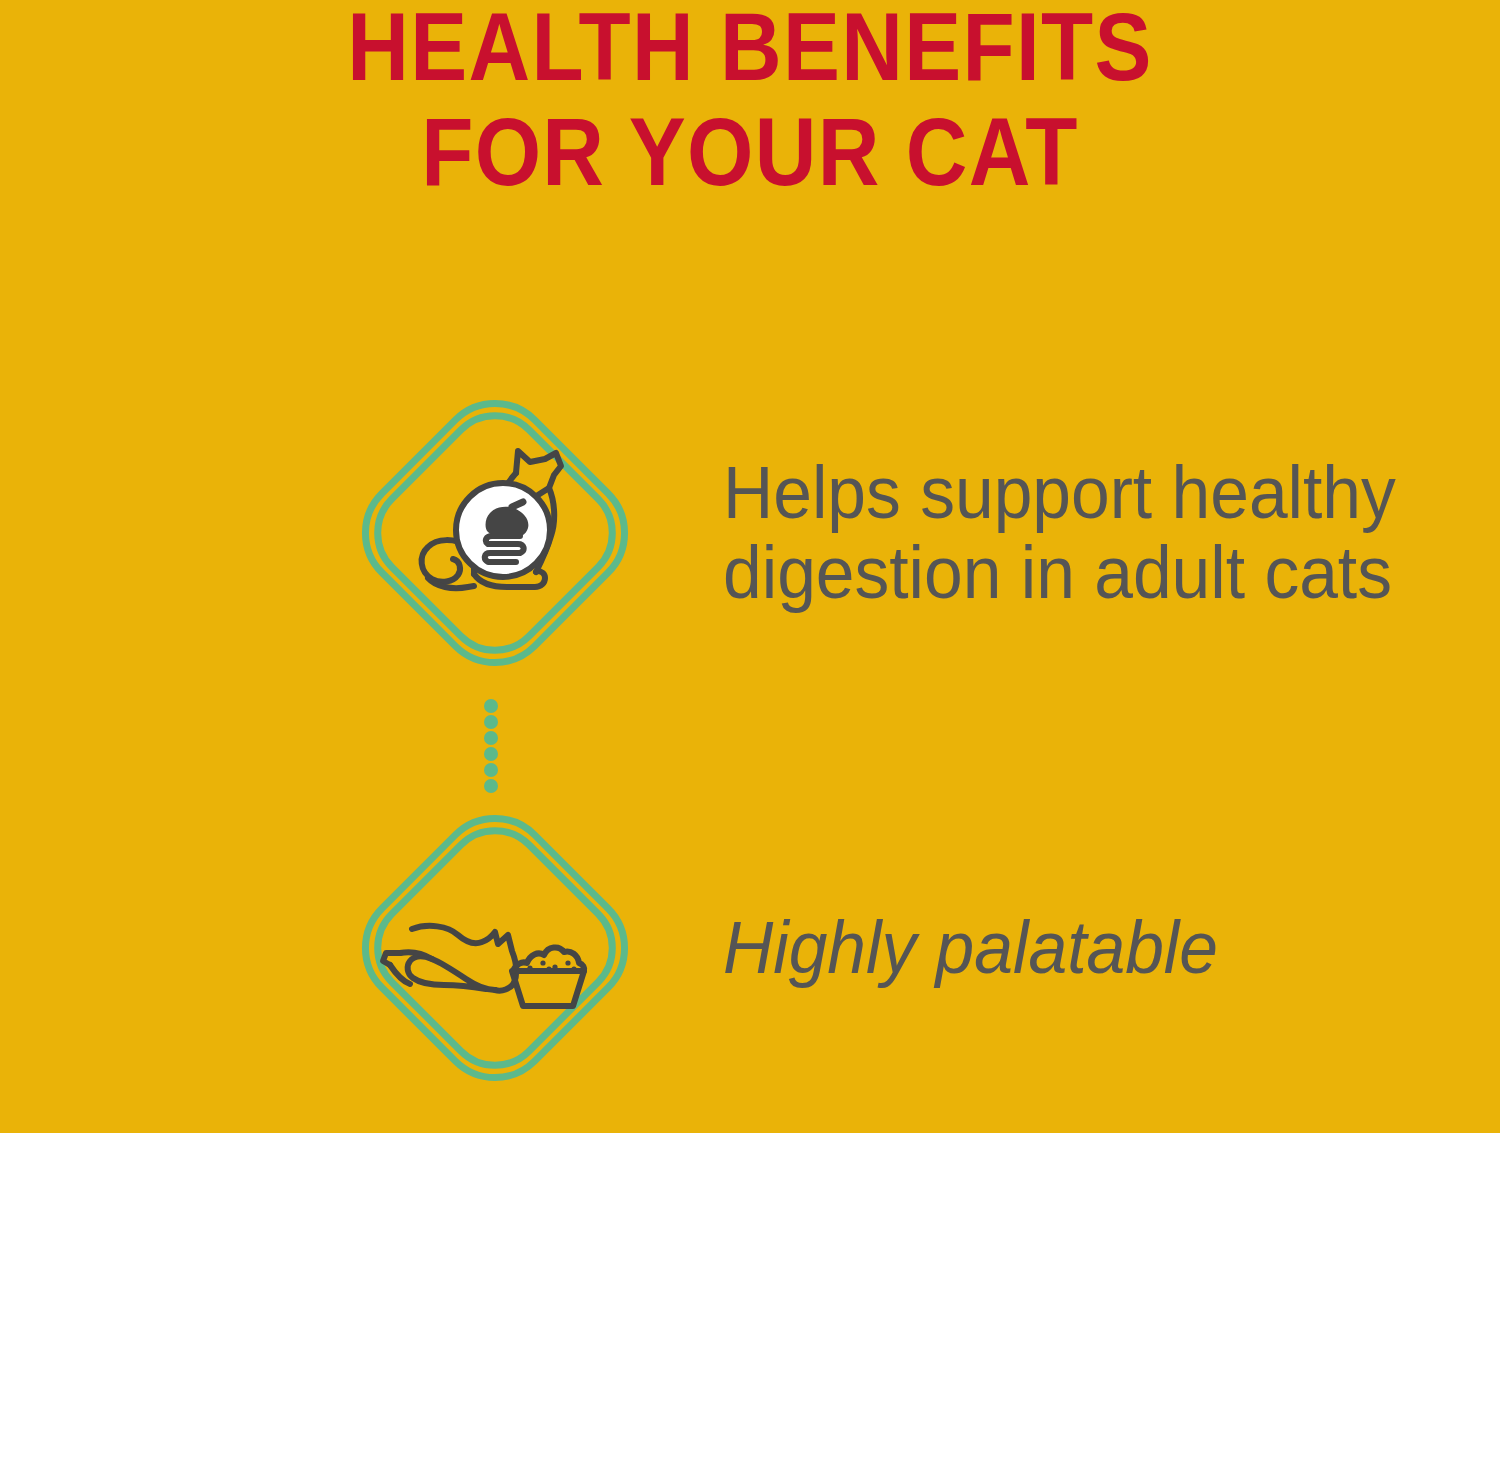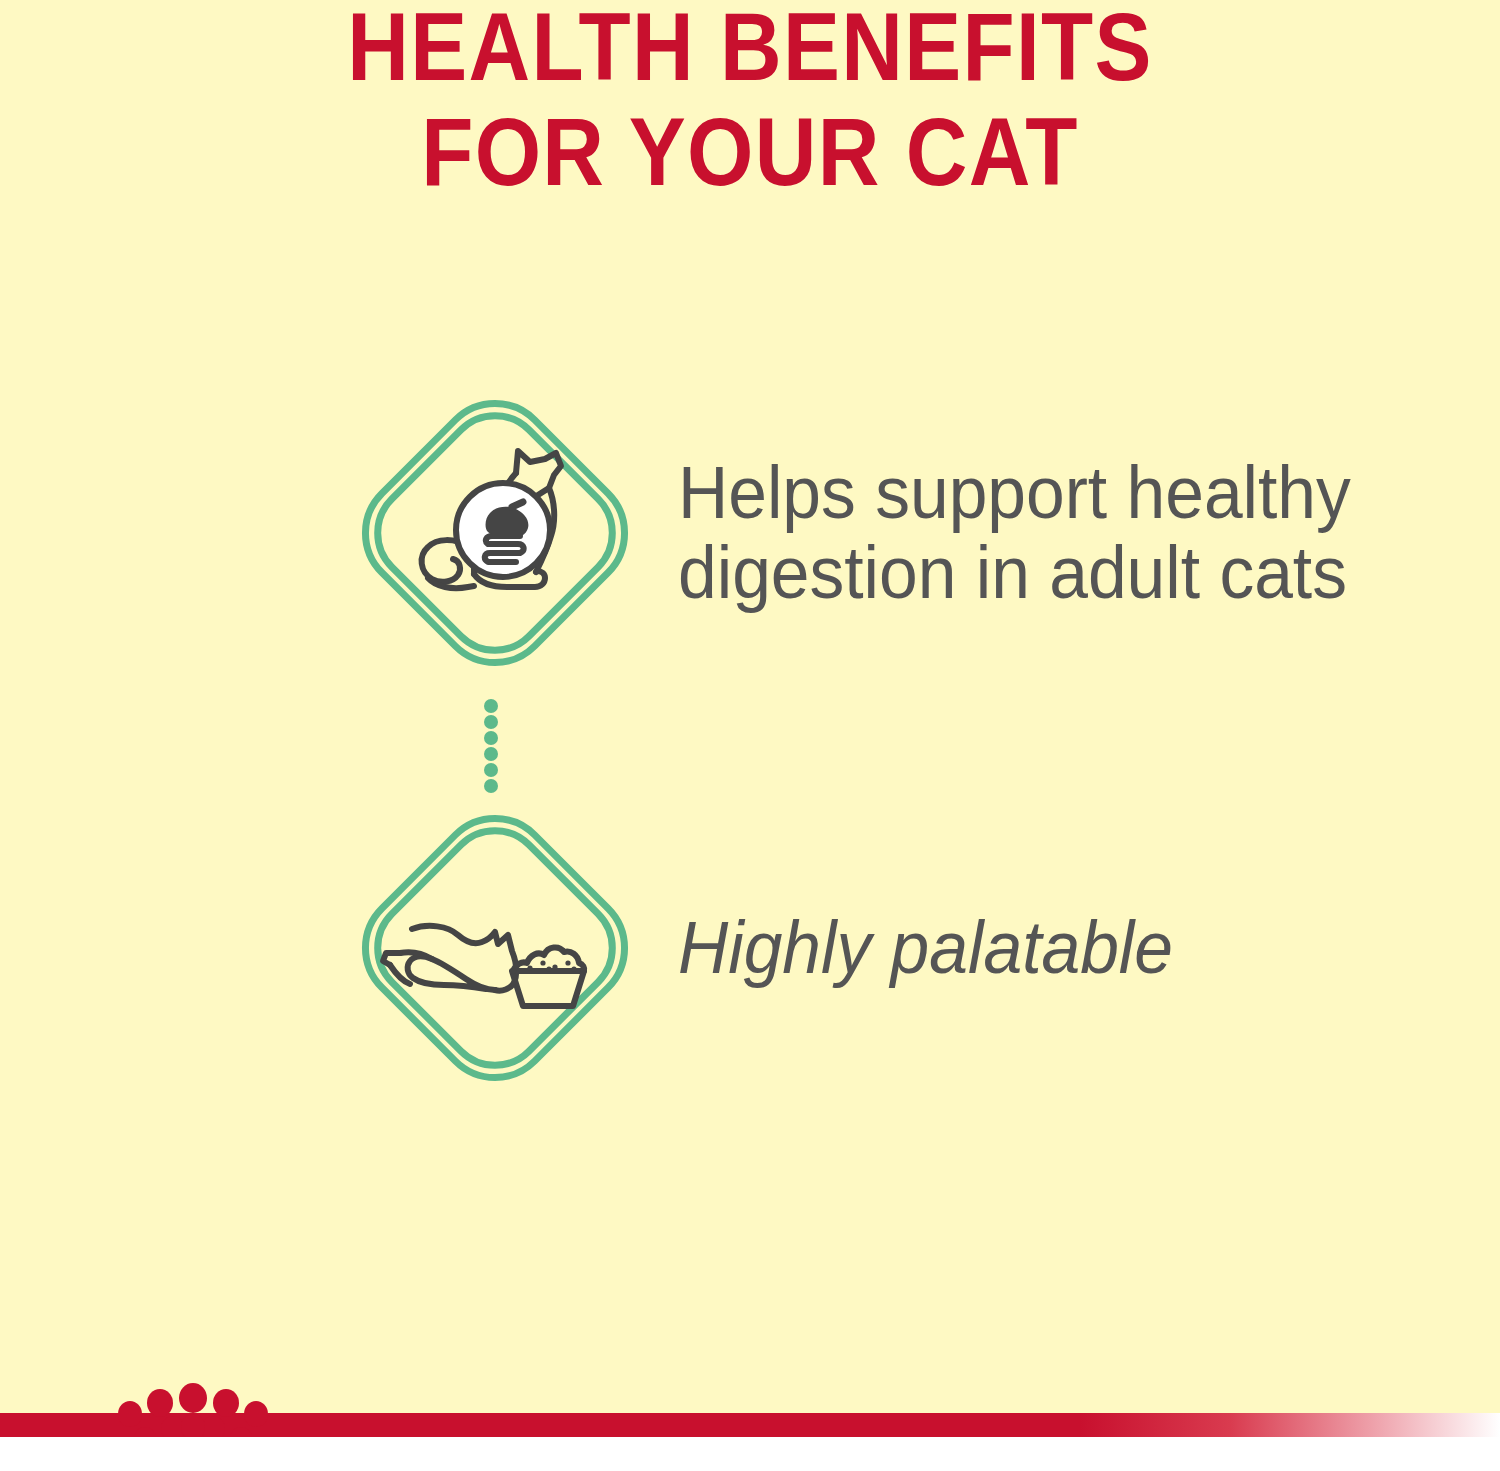--- a/index.html
+++ b/index.html
@@ -8,22 +8,22 @@
     padding: 0;
     background: #ffffff;
   }
   body {
     font-family: "Liberation Sans", sans-serif;
     -webkit-font-smoothing: antialiased;
   }
   #page {
     position: relative;
     width: 1500px;
-    height: 1437px;
-    background: #fef9c3;
+    height: 1133px;
+    background: #eab308;
     overflow: hidden;
   }
 
   
   .title-block {
     position: absolute;
     top: -6px;
     left: 0;
     width: 1500px;
     text-align: center;
@@ -49,20 +49,21 @@
     width: 1500px;
     height: 730px;
   }
 
   .benefit-row {
     position: absolute;
     display: flex;
     align-items: center;
     left: 340px;
     width: 1130px;
+    gap: 45px;
   }
   .benefit-row.row-1 { top: 0px;   height: 310px; }
   .benefit-row.row-2 { top: 415px; height: 310px; font-style: italic; }
 
   .icon-frame {
     position: relative;
     width: 310px;
     height: 310px;
     flex: 0 0 310px;
   }

